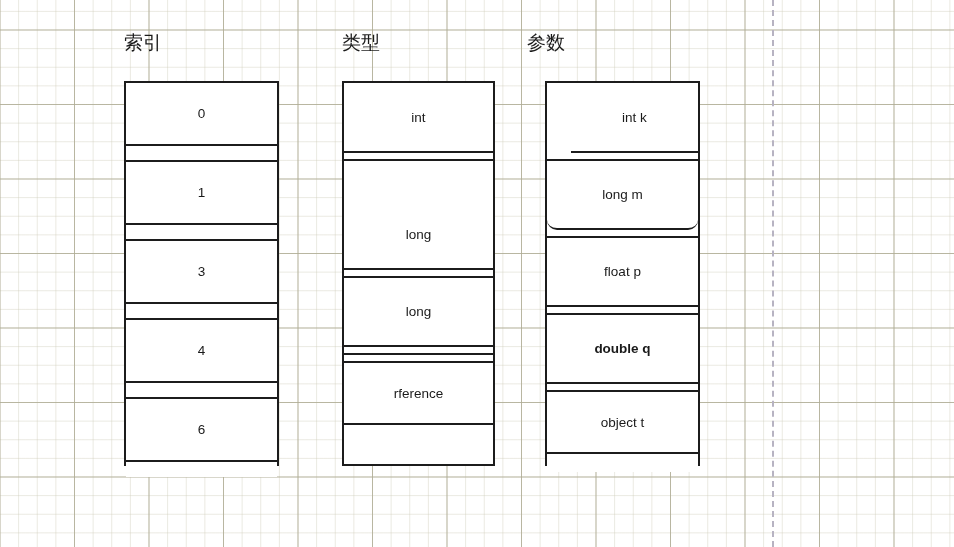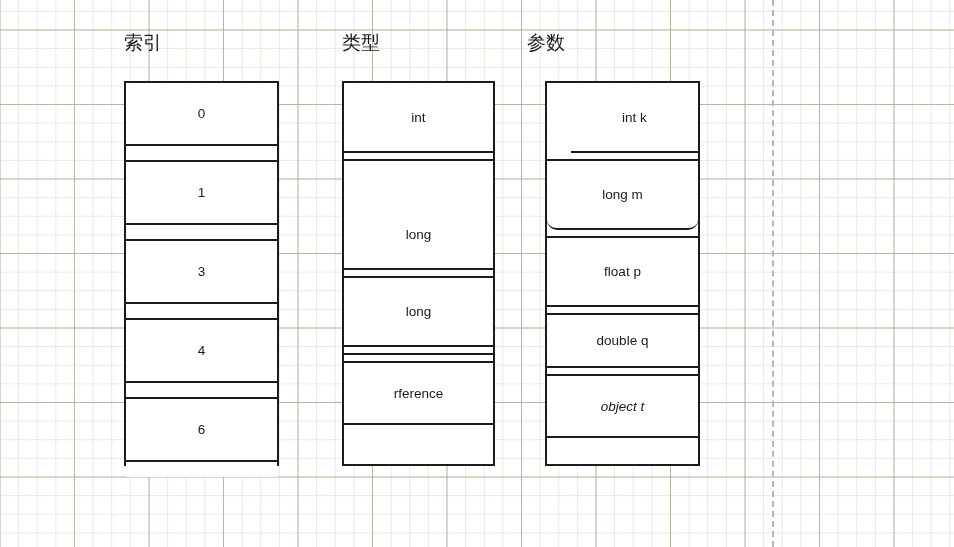--- a/index.html
+++ b/index.html
@@ -119,20 +119,20 @@
 
   <div class="column">
     <div class="column-header" style="left:527px; top:33px; width:155px;">参数</div>
     <div class="stack" style="left:545px; top:81px; width:155px; height:385px;">
       <div class="cell" style="height:70px;margin-left:24px;">int k</div>
       <div class="cell spacer" style="height:8px;"></div>
       <div class="cell" style="height:69px;border-radius:10px;">long m</div>
       <div class="cell spacer" style="height:8px;"></div>
       <div class="cell" style="height:69px;">float p</div>
       <div class="cell spacer" style="height:8px;"></div>
-      <div class="cell" style="height:53px;">double q</div>
+      <div class="cell" style="height:69px;font-weight:bold;">double q</div>
       <div class="cell spacer" style="height:8px;"></div>
-      <div class="cell" style="height:62px;font-style:italic;">object t</div>
+      <div class="cell" style="height:62px;">object t</div>
       <div class="cell spacer" style="height:18px;"></div>
     </div>
   </div>
 
 </div>
 
 </body></html>

